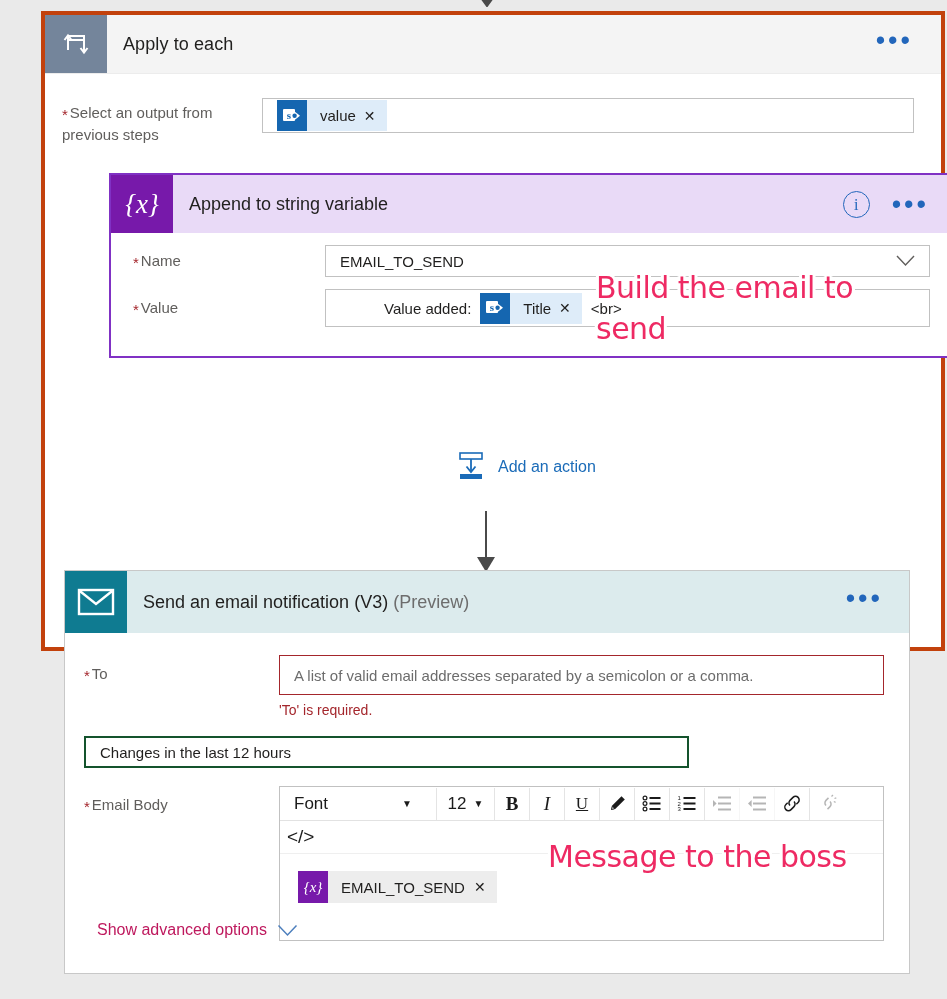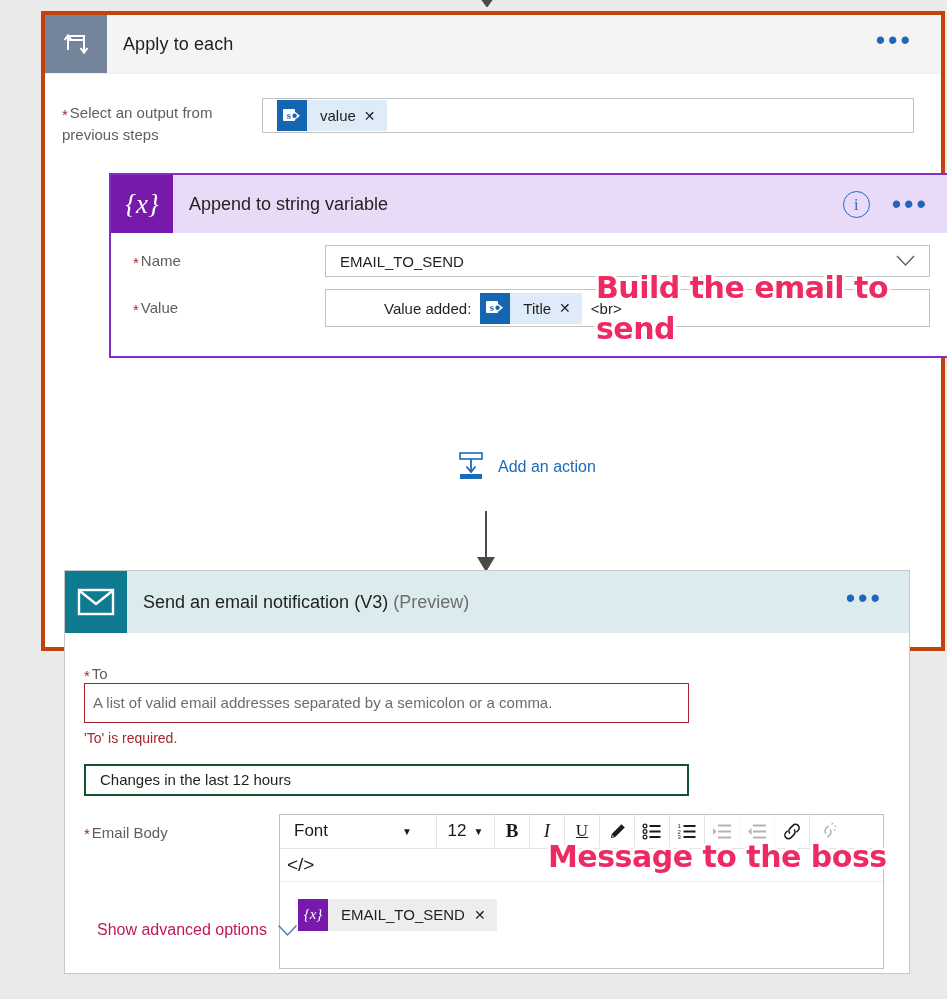--- a/index.html
+++ b/index.html
@@ -319,21 +319,21 @@
     padding-top: 10px;
   }
   .to-input {
     width: 605px;
     height: 40px;
     border: 1px solid #a4262c;
     background: #fff;
     box-sizing: border-box;
     display: flex;
     align-items: center;
-    padding-left: 8px;
+    padding-left: 14px;
     font-size: 15px;
     color: #6c6c6c;
   }
   .to-error {
     font-size: 14px;
     color: #a4262c;
     margin-top: 7px;
   }
   .subject-input {
     width: 605px;
@@ -441,21 +441,21 @@
   }
   .show-adv-label {
     font-size: 16px;
     color: #be185d;
   }
 
   
   .annot {
     position: absolute;
     font-family: "DejaVu Sans", sans-serif;
-    font-weight: bold;
+    font-weight: normal;
     color: #ee2a63;
     font-size: 30px;
     letter-spacing: -0.5px;
     line-height: 41px;
     text-shadow:
       -2px -2px 0 #fff,  2px -2px 0 #fff,
       -2px  2px 0 #fff,  2px  2px 0 #fff,
       -3px  0   0 #fff,  3px  0   0 #fff,
        0   -3px 0 #fff,  0    3px 0 #fff;
     white-space: pre-line;
@@ -585,21 +585,21 @@
         <path d="M2.8 4 L19 17 L35.2 4" fill="none" stroke="#ffffff" stroke-width="2.4"></path>
       </svg>
     </div>
     <div class="email-title">
       <span>Send an email notification (V3)</span>
       <span class="preview">(Preview)</span>
     </div>
     <div class="ellipsis-btn">•••</div>
   </div>
 
-  <div class="erow" style="margin-top:22px;flex-direction:column;">
+  <div class="erow" style="margin-top:22px;">
     <div class="elabel">
       <span class="req-star">*</span><span>To</span>
     </div>
     <div>
       <div class="to-input">
         <span>A list of valid email addresses separated by a semicolon or a comma.</span>
       </div>
       <div class="to-error">'To' is required.</div>
     </div>
   </div>

